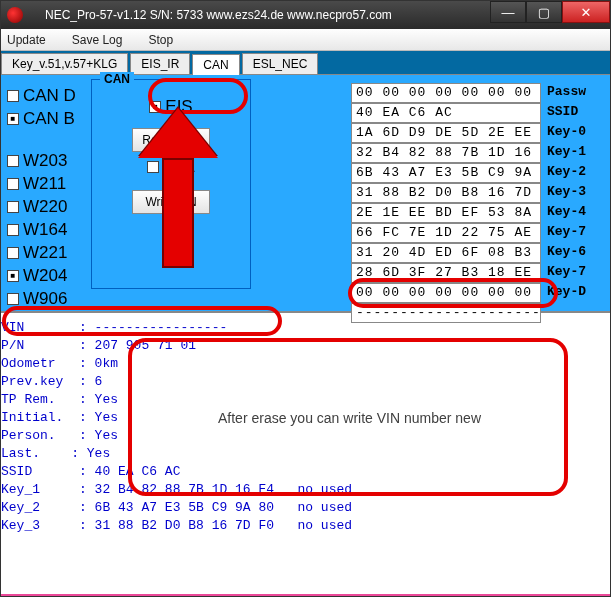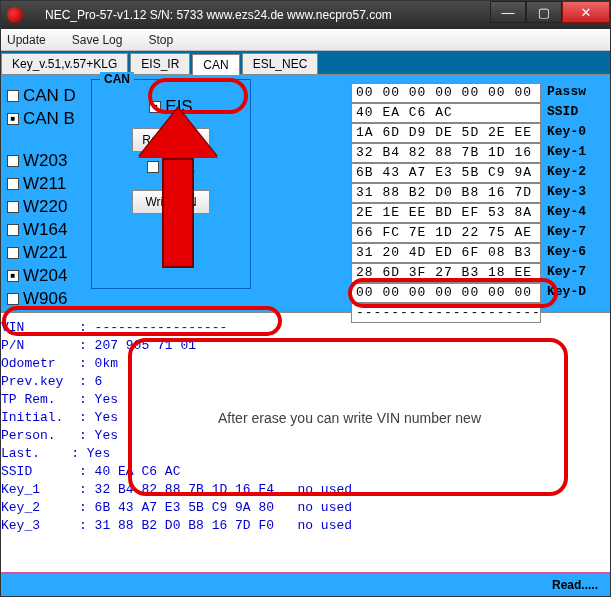--- a/index.html
+++ b/index.html
@@ -191,23 +191,20 @@
       <div class="row">TP Rem.   : Yes</div>
       <div class="row">Initial.  : Yes</div>
       <div class="row">Person.   : Yes</div>
       <div class="row">Last.    : Yes</div>
       <div class="row">SSID      : 40 EA C6 AC</div>
       <div class="row">Key_1     : 32 B4 82 88 7B 1D 16 E4   no used</div>
       <div class="row">Key_2     : 6B 43 A7 E3 5B C9 9A 80   no used</div>
       <div class="row">Key_3     : 31 88 B2 D0 B8 16 7D F0   no used</div>
     </div>
 
-    <div class="status">
-      <span>Read.....</span>
-    </div>
   </div>
 </div>
 
 <div class="ann" style="left:148px; top:78px; width:100px; height:36px;"></div>
 <div class="arrow" style="left:138px; top:108px;">
   <div class="head"></div>
     <div class="shaft"></div>
 </div>
 <div class="ann" style="left:348px; top:278px; width:210px; height:30px;"></div>
 <div class="ann" style="left:2px; top:306px; width:280px; height:30px;"></div>

